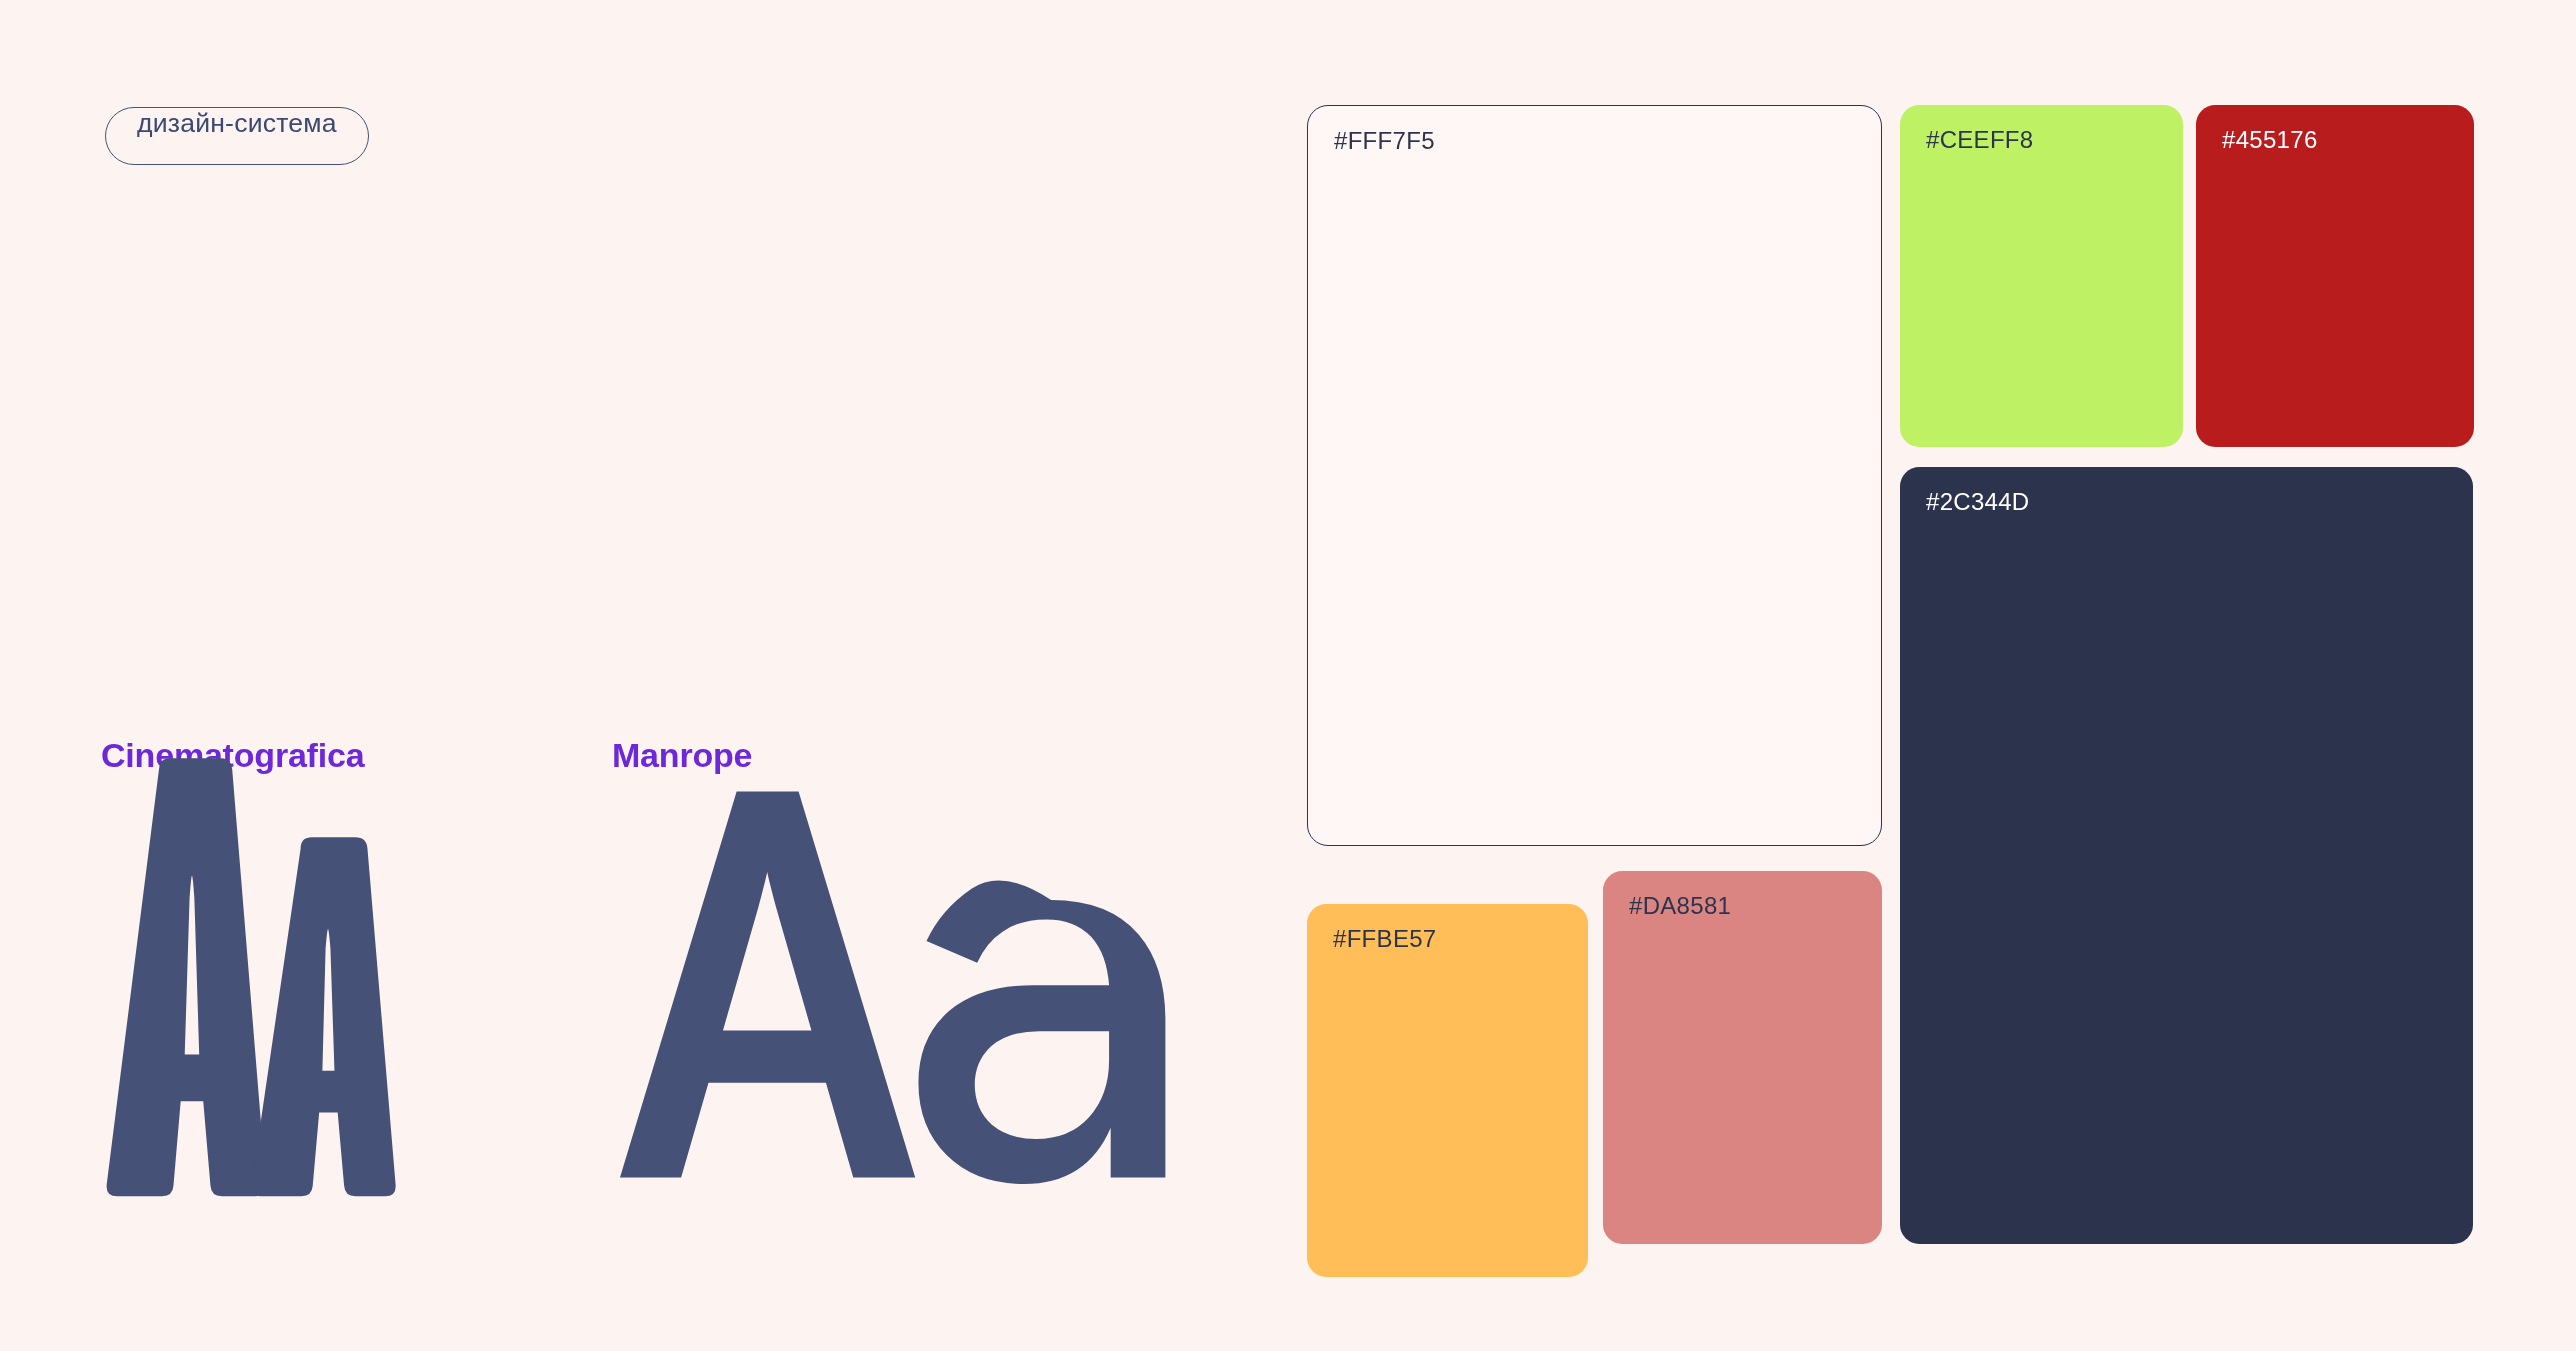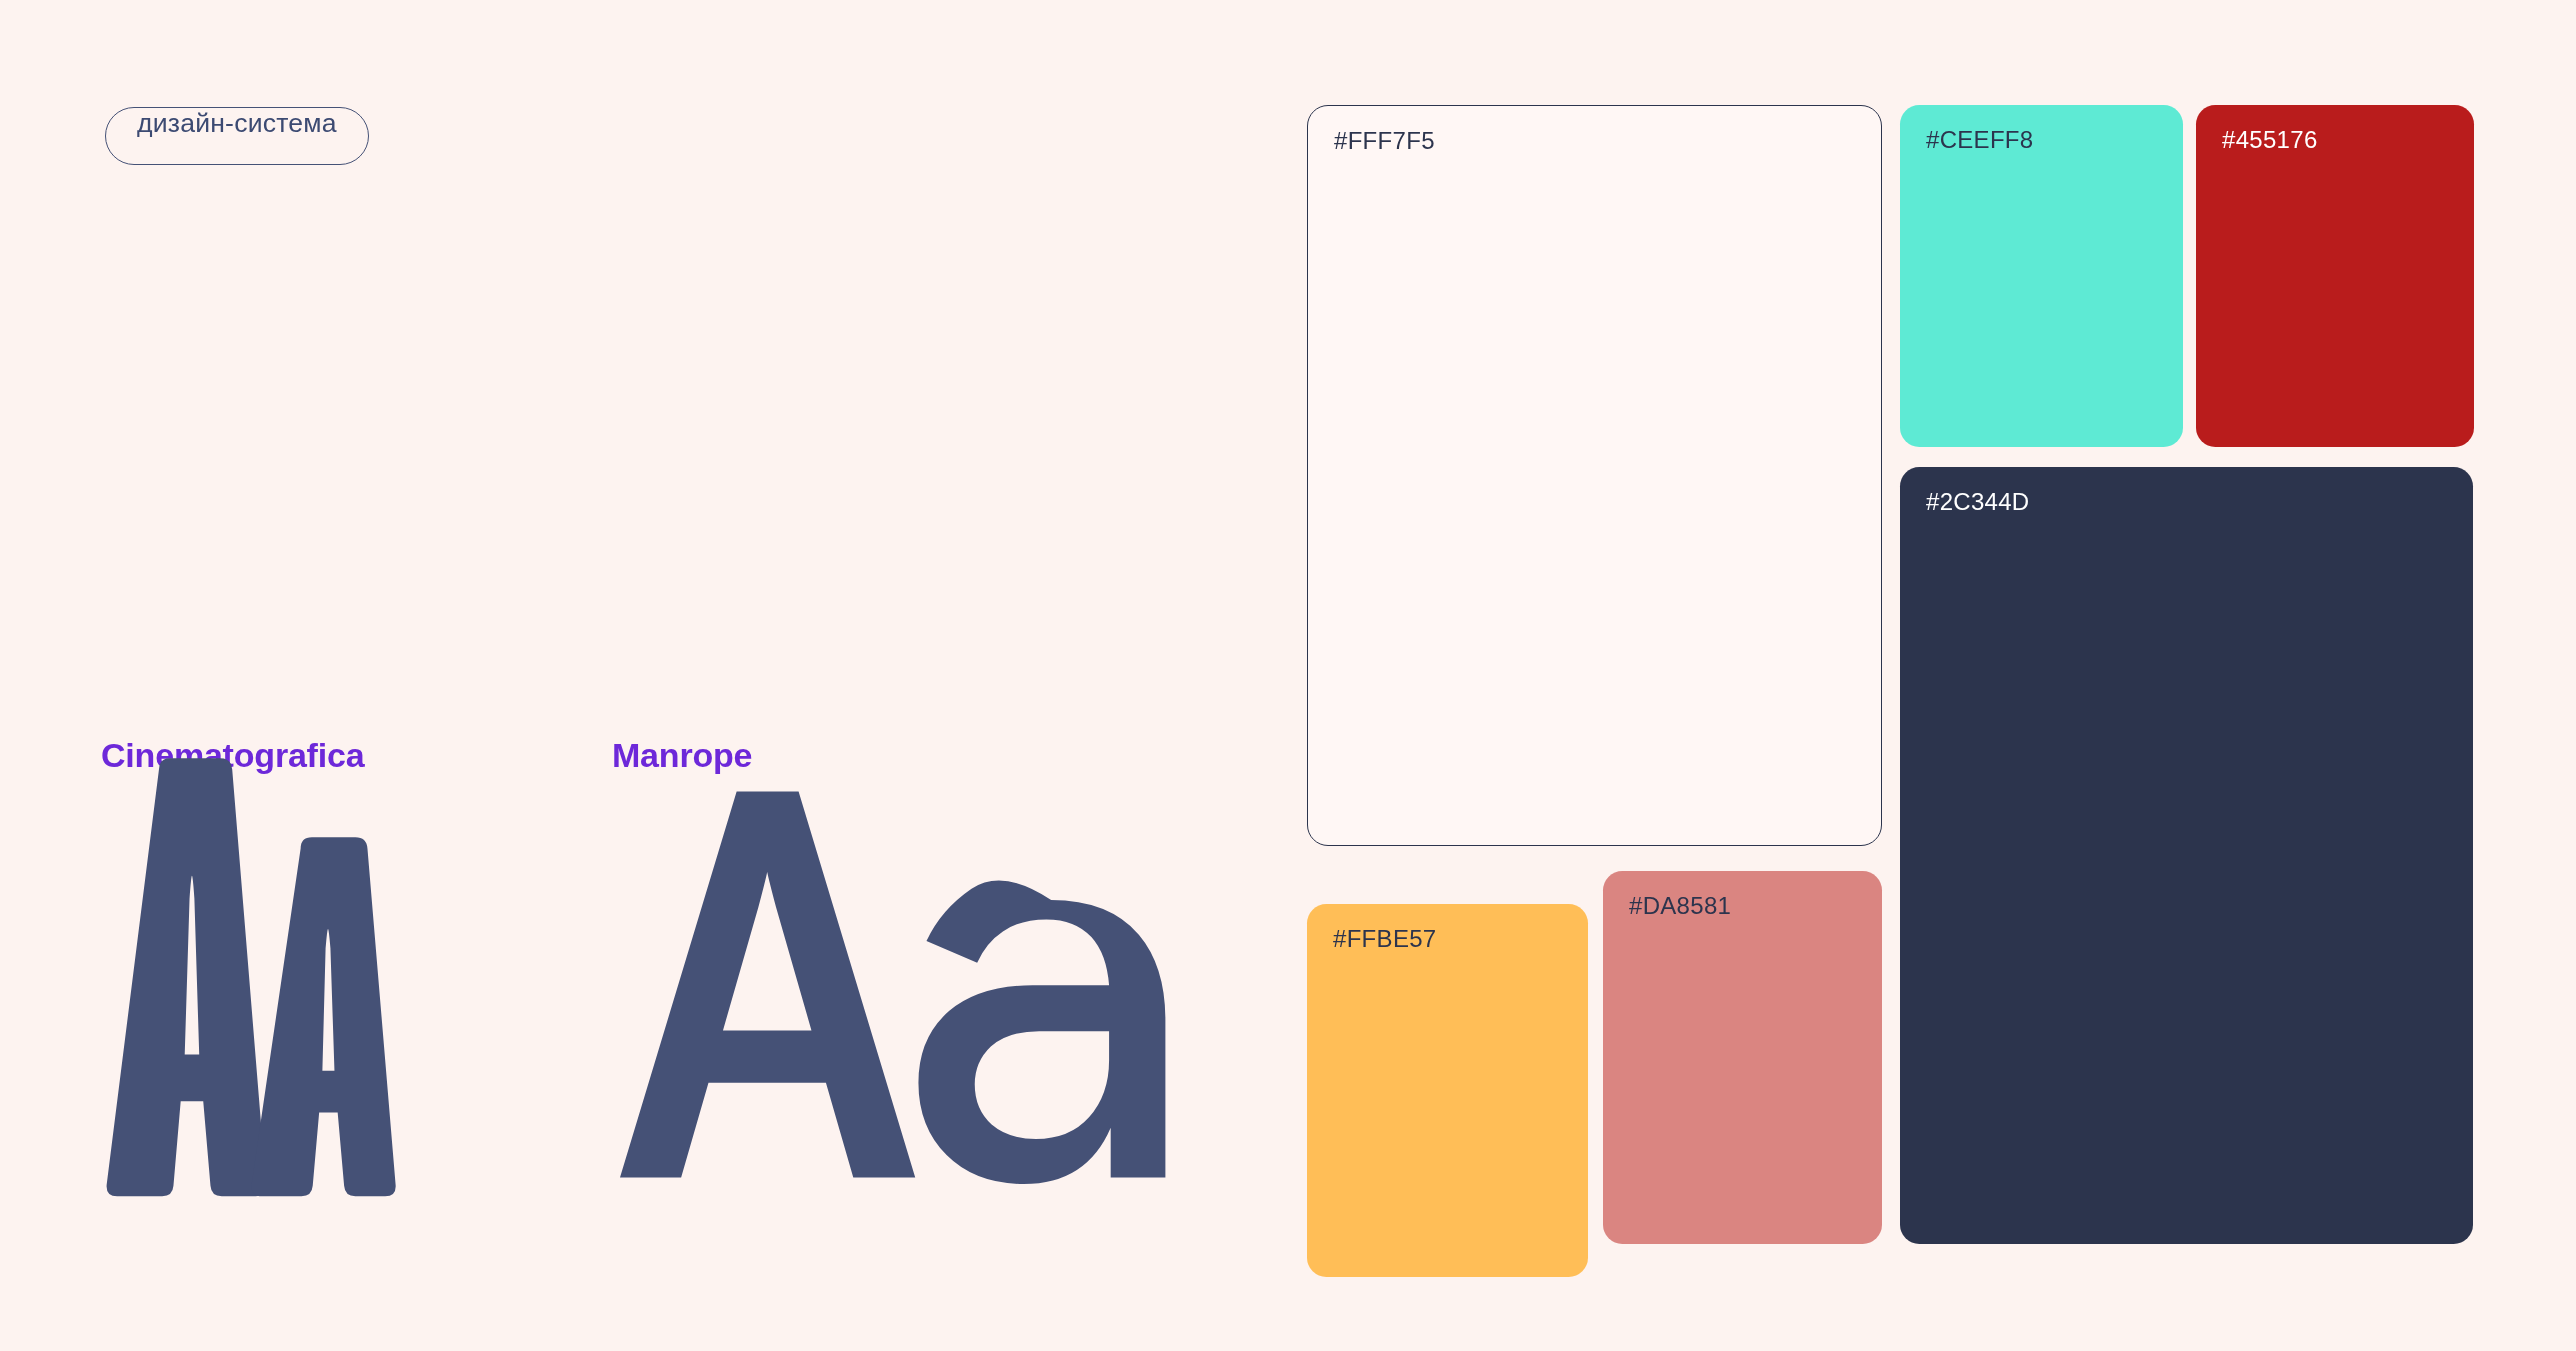--- a/index.html
+++ b/index.html
@@ -117,21 +117,21 @@
     border-radius: 21px;
   }
   .sw-base .sw-label { color: #2C344D; }
 
   
   .sw-sky {
     left: 593px;
     top: 0;
     width: 283px;
     height: 342px;
-    background: #5eead4;
+    background: #bef264;
   }
   .sw-sky .sw-label { color: #2C344D; }
 
   
   .sw-slate {
     left: 889px;
     top: 0;
     width: 278px;
     height: 342px;
     background: #b91c1c;

